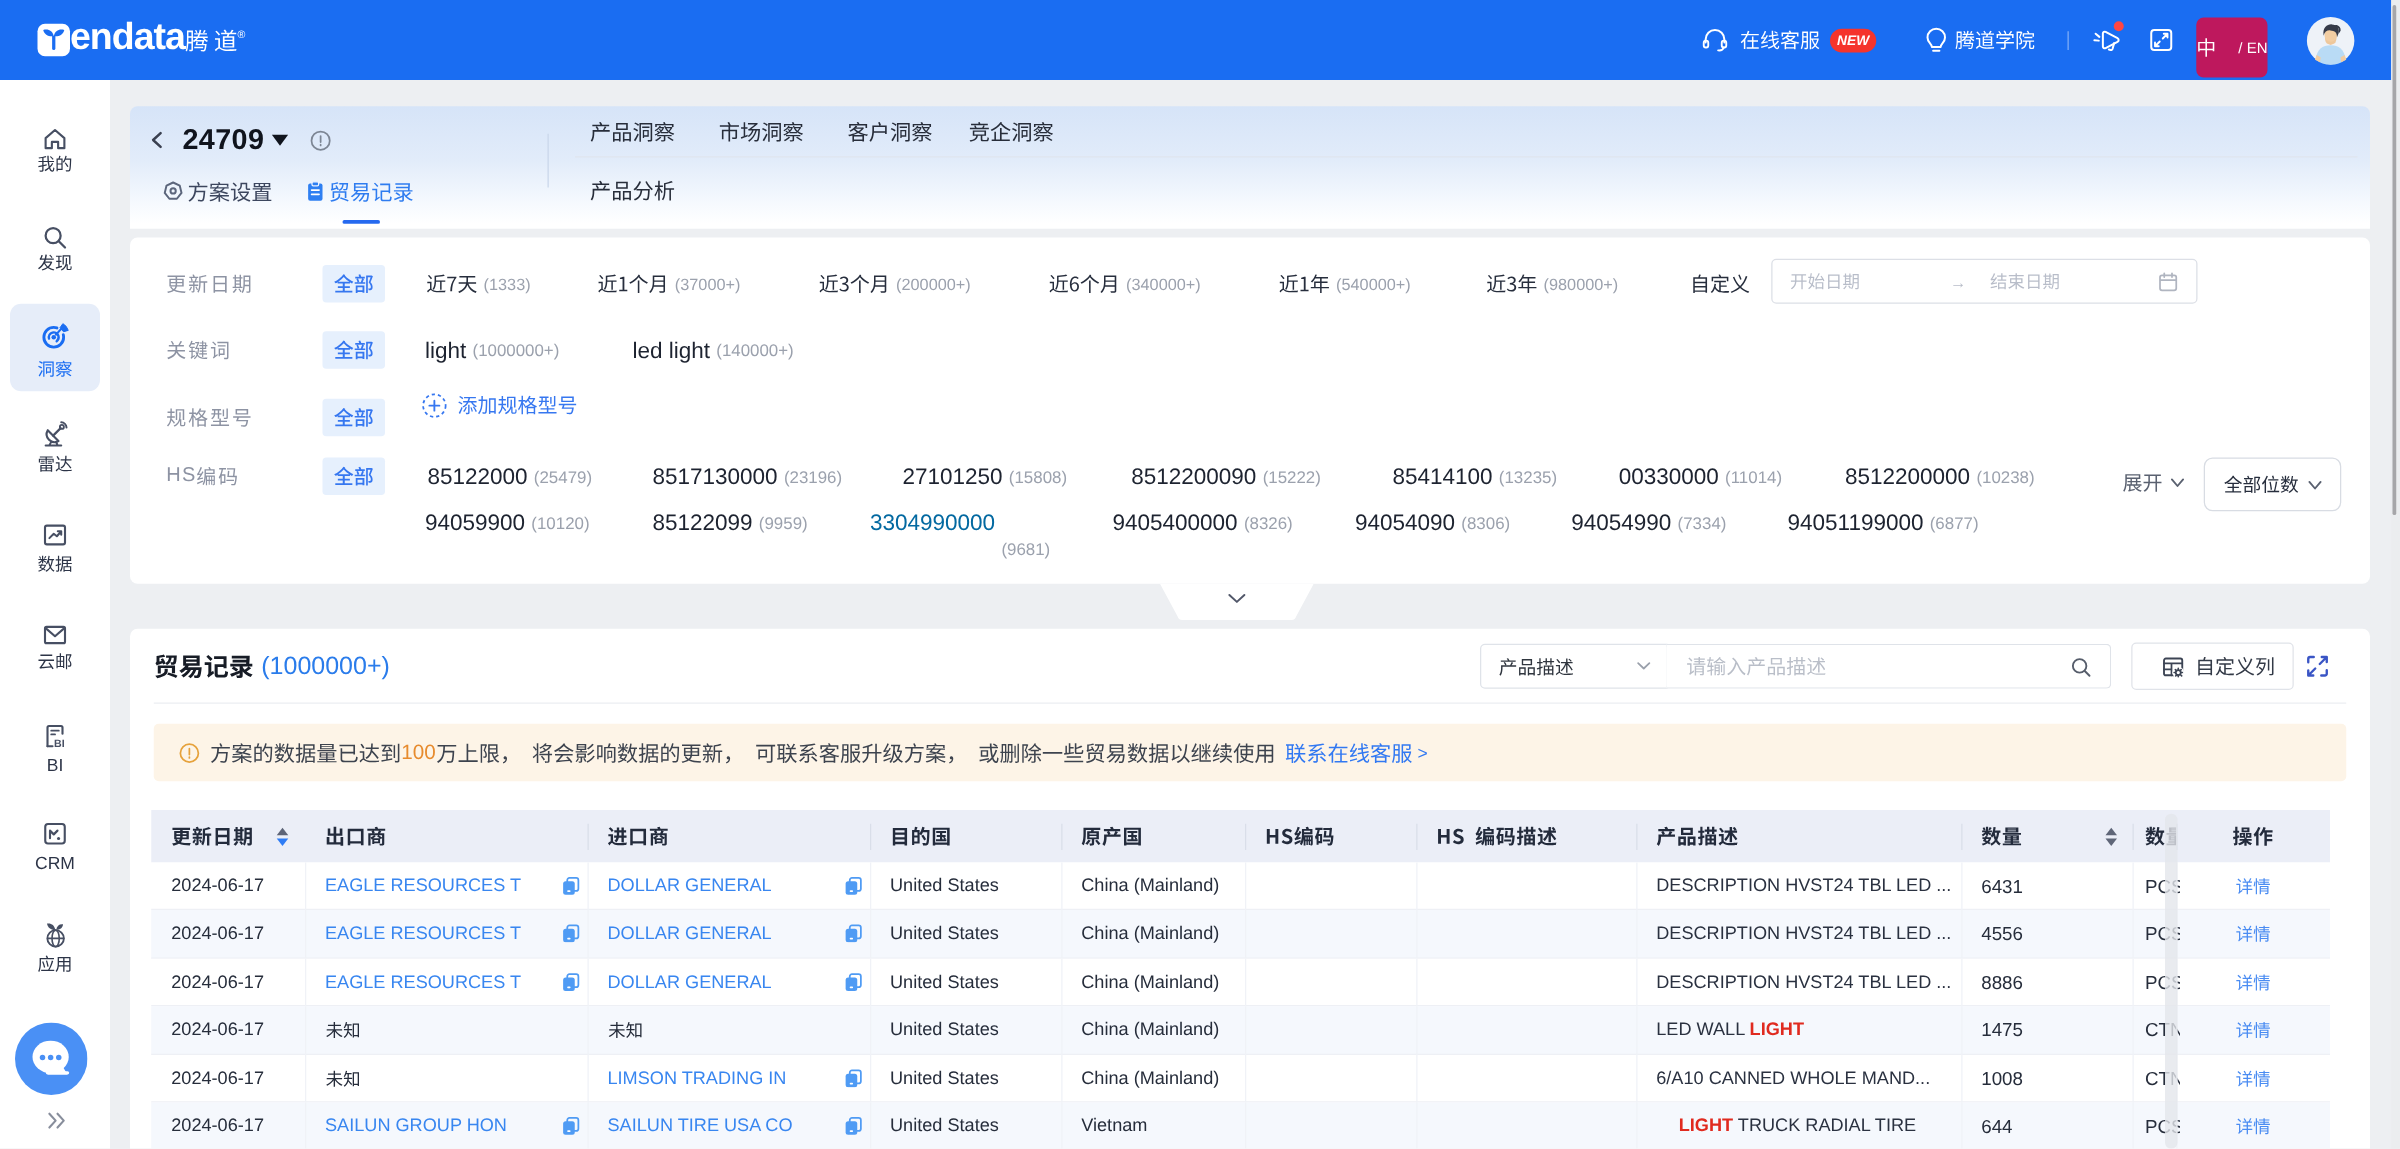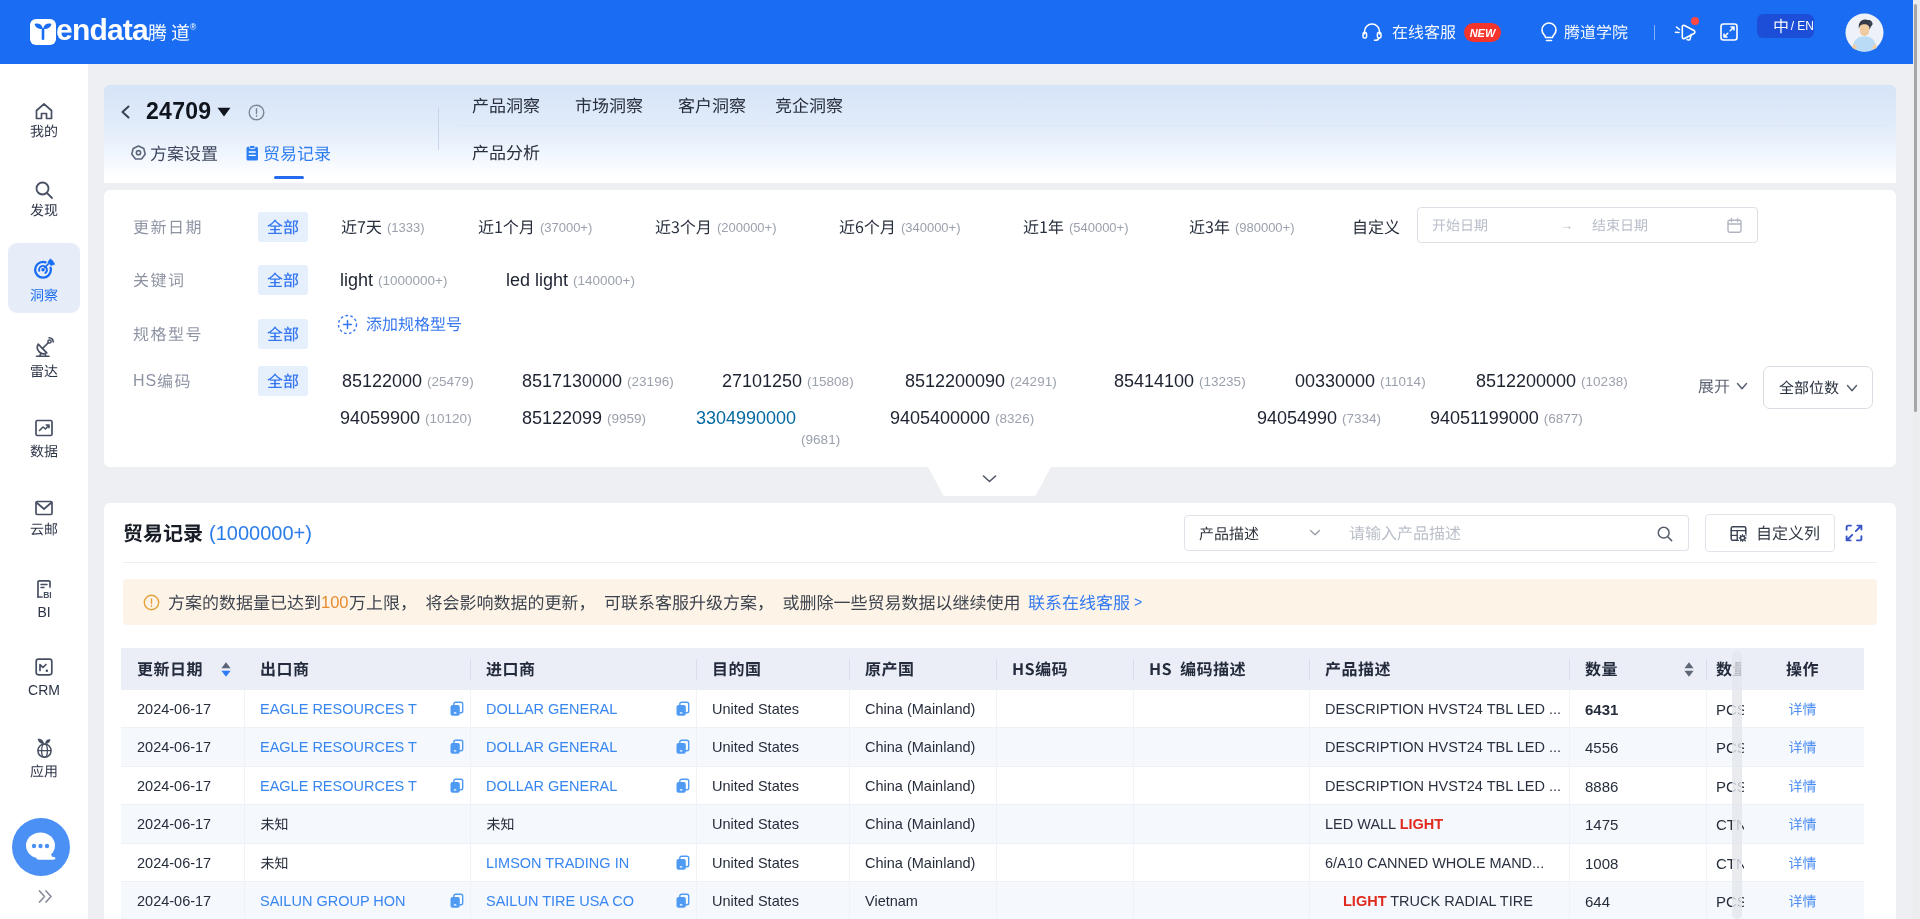--- a/index.html
+++ b/index.html
@@ -58,21 +58,21 @@
       </svg>
     </div>
     <div style="position:absolute;left:1691px;top:17px;width:8px;height:8px;background:#ff4642;border-radius:50%;"></div>
     <div style="position:absolute;left:1718px;top:21px;width:22px;height:22px;display:flex;align-items:center;">
       <svg width="22" height="22" viewBox="0 0 22 22" fill="none" style="flex:none;">
         <rect x="3" y="3" width="16" height="16" rx="2.4" stroke="#fff" stroke-width="1.6" stroke-linecap="round" stroke-linejoin="round" fill="none"></rect>
         <path d="M12.2 9.8 L16 6 M16 6 h-3 M16 6 v3" stroke="#fff" stroke-width="1.5" stroke-linecap="round" stroke-linejoin="round" fill="none"></path>
         <path d="M9.8 12.2 L6 16 M6 16 h3 M6 16 v-3" stroke="#fff" stroke-width="1.5" stroke-linecap="round" stroke-linejoin="round" fill="none"></path>
       </svg>
     </div>
-    <div style="position:absolute;left:1757px;top:14px;width:57px;height:24px;background:#1d4ed8;border-radius:6px;display:flex;align-items:center;justify-content:flex-end;">
+    <div style="position:absolute;left:1757px;top:14px;width:57px;height:48px;background:#be185d;border-radius:6px;display:flex;align-items:center;justify-content:space-between;">
       <svg style="width:16.0px;height:16px;overflow:visible;flex:none;" viewBox="0 -880 1000 1000" fill="#fff">
         <use href="#gr4E2D" x="0"></use>
       </svg>
       <span style="color:#fff;font-size:12px;margin-left:2px;"> / EN</span>
     </div>
     <svg style="position:absolute;left:1845px;top:13px" width="39" height="39" viewBox="0 0 39 39">
       <circle cx="19.5" cy="19.5" r="19" fill="#eef2f8"></circle>
       <path d="M15 14 Q14.5 20.5 16.5 21.8 L19.5 23 L22.5 21.8 Q24.6 20 24.2 14.5 Z" fill="#eec79b"></path>
       <ellipse cx="19.6" cy="14.8" rx="5" ry="5.6" fill="#f2cda2"></ellipse>
       <path d="M13.9 15.5 C12.8 9 17 6.2 20.5 6.5 C24.5 6.8 26.6 9.6 26 13.3 L24.6 16.8 C24.6 12.4 22.8 11.6 19.3 11.3 C16.6 11.1 14.7 12.3 13.9 15.5 Z" fill="#363b49"></path>
@@ -465,21 +465,21 @@
     <div style="position:absolute;left:418px;top:179px;width:300px;height:24px;display:flex;align-items:center;">
       <span style="font-size:18px;color:#1d2330;">8517130000</span>
       <span style="font-size:13.5px;color:#9ba1ad;margin-left:5px;">(23196)</span>
     </div>
     <div style="position:absolute;left:618px;top:179px;width:300px;height:24px;display:flex;align-items:center;">
       <span style="font-size:18px;color:#1d2330;">27101250</span>
       <span style="font-size:13.5px;color:#9ba1ad;margin-left:5px;">(15808)</span>
     </div>
     <div style="position:absolute;left:801px;top:179px;width:300px;height:24px;display:flex;align-items:center;">
       <span style="font-size:18px;color:#1d2330;">8512200090</span>
-      <span style="font-size:13.5px;color:#9ba1ad;margin-left:5px;">(24291)</span>
+      <span style="font-size:13.5px;color:#9ba1ad;margin-left:5px;">(15222)</span>
     </div>
     <div style="position:absolute;left:1010px;top:179px;width:300px;height:24px;display:flex;align-items:center;">
       <span style="font-size:18px;color:#1d2330;">85414100</span>
       <span style="font-size:13.5px;color:#9ba1ad;margin-left:5px;">(13235)</span>
     </div>
     <div style="position:absolute;left:1191px;top:179px;width:300px;height:24px;display:flex;align-items:center;">
       <span style="font-size:18px;color:#1d2330;">00330000</span>
       <span style="font-size:13.5px;color:#9ba1ad;margin-left:5px;">(11014)</span>
     </div>
     <div style="position:absolute;left:1372px;top:179px;width:300px;height:24px;display:flex;align-items:center;">
@@ -494,20 +494,24 @@
       <span style="font-size:18px;color:#1d2330;">85122099</span>
       <span style="font-size:13.5px;color:#9ba1ad;margin-left:5px;">(9959)</span>
     </div>
     <div style="position:absolute;left:592px;top:216px;width:300px;height:24px;display:flex;align-items:center;">
       <span style="font-size:18px;color:#0369a1;">3304990000</span>
       <span style="font-size:13.5px;color:#9ba1ad;margin-left:5px;margin-top:42px;">(9681)</span>
     </div>
     <div style="position:absolute;left:786px;top:216px;width:300px;height:24px;display:flex;align-items:center;">
       <span style="font-size:18px;color:#1d2330;">9405400000</span>
       <span style="font-size:13.5px;color:#9ba1ad;margin-left:5px;">(8326)</span>
+    </div>
+    <div style="position:absolute;left:980px;top:216px;width:300px;height:24px;display:flex;align-items:center;">
+      <span style="font-size:18px;color:#1d2330;">94054090</span>
+      <span style="font-size:13.5px;color:#9ba1ad;margin-left:5px;">(8306)</span>
     </div>
     <div style="position:absolute;left:1153px;top:216px;width:300px;height:24px;display:flex;align-items:center;">
       <span style="font-size:18px;color:#1d2330;">94054990</span>
       <span style="font-size:13.5px;color:#9ba1ad;margin-left:5px;">(7334)</span>
     </div>
     <div style="position:absolute;left:1326px;top:216px;width:300px;height:24px;display:flex;align-items:center;">
       <span style="font-size:18px;color:#1d2330;">94051199000</span>
       <span style="font-size:13.5px;color:#9ba1ad;margin-left:5px;">(6877)</span>
     </div>
     <div style="position:absolute;left:1594px;top:185px;width:60px;height:22px;display:flex;align-items:center;">
@@ -806,21 +810,21 @@
     <div style="position:absolute;left:608px;top:195px;width:135px;height:22px;display:flex;align-items:center;overflow:hidden;white-space:nowrap;">
       <span style="font-size:14.5px;color:#262d3b;">United States</span>
     </div>
     <div style="position:absolute;left:761px;top:195px;width:129px;height:22px;display:flex;align-items:center;overflow:hidden;white-space:nowrap;">
       <span style="font-size:14.5px;color:#262d3b;">China (Mainland)</span>
     </div>
     <div style="position:absolute;left:1221px;top:195px;width:242px;height:22px;display:flex;align-items:center;overflow:hidden;white-space:nowrap;">
       <span style="font-size:14.5px;color:#2a3140;">DESCRIPTION HVST24 TBL LED ...</span>
     </div>
     <div style="position:absolute;left:1481px;top:195px;width:119px;height:22px;display:flex;align-items:center;overflow:hidden;white-space:nowrap;">
-      <span style="font-size:15px;color:#262d3b;font-weight:bold;">6431</span>
+      <span style="font-size:15px;color:#262d3b;">6431</span>
     </div>
     <div style="position:absolute;left:1612px;top:195px;width:28px;height:22px;display:flex;align-items:center;overflow:hidden;">
       <span style="font-size:15px;color:#262d3b;">PCS</span>
     </div>
     <div style="position:absolute;left:1637px;top:195px;width:123px;height:22px;display:flex;align-items:center;justify-content:center;">
       <svg style="width:29.0px;height:14px;overflow:visible;flex:none;" viewBox="0 -880 2000 1000" fill="#4a8cf2">
         <use href="#gr8BE6" x="0"></use>
         <use href="#gr60C5" x="1000"></use>
       </svg>
     </div>

